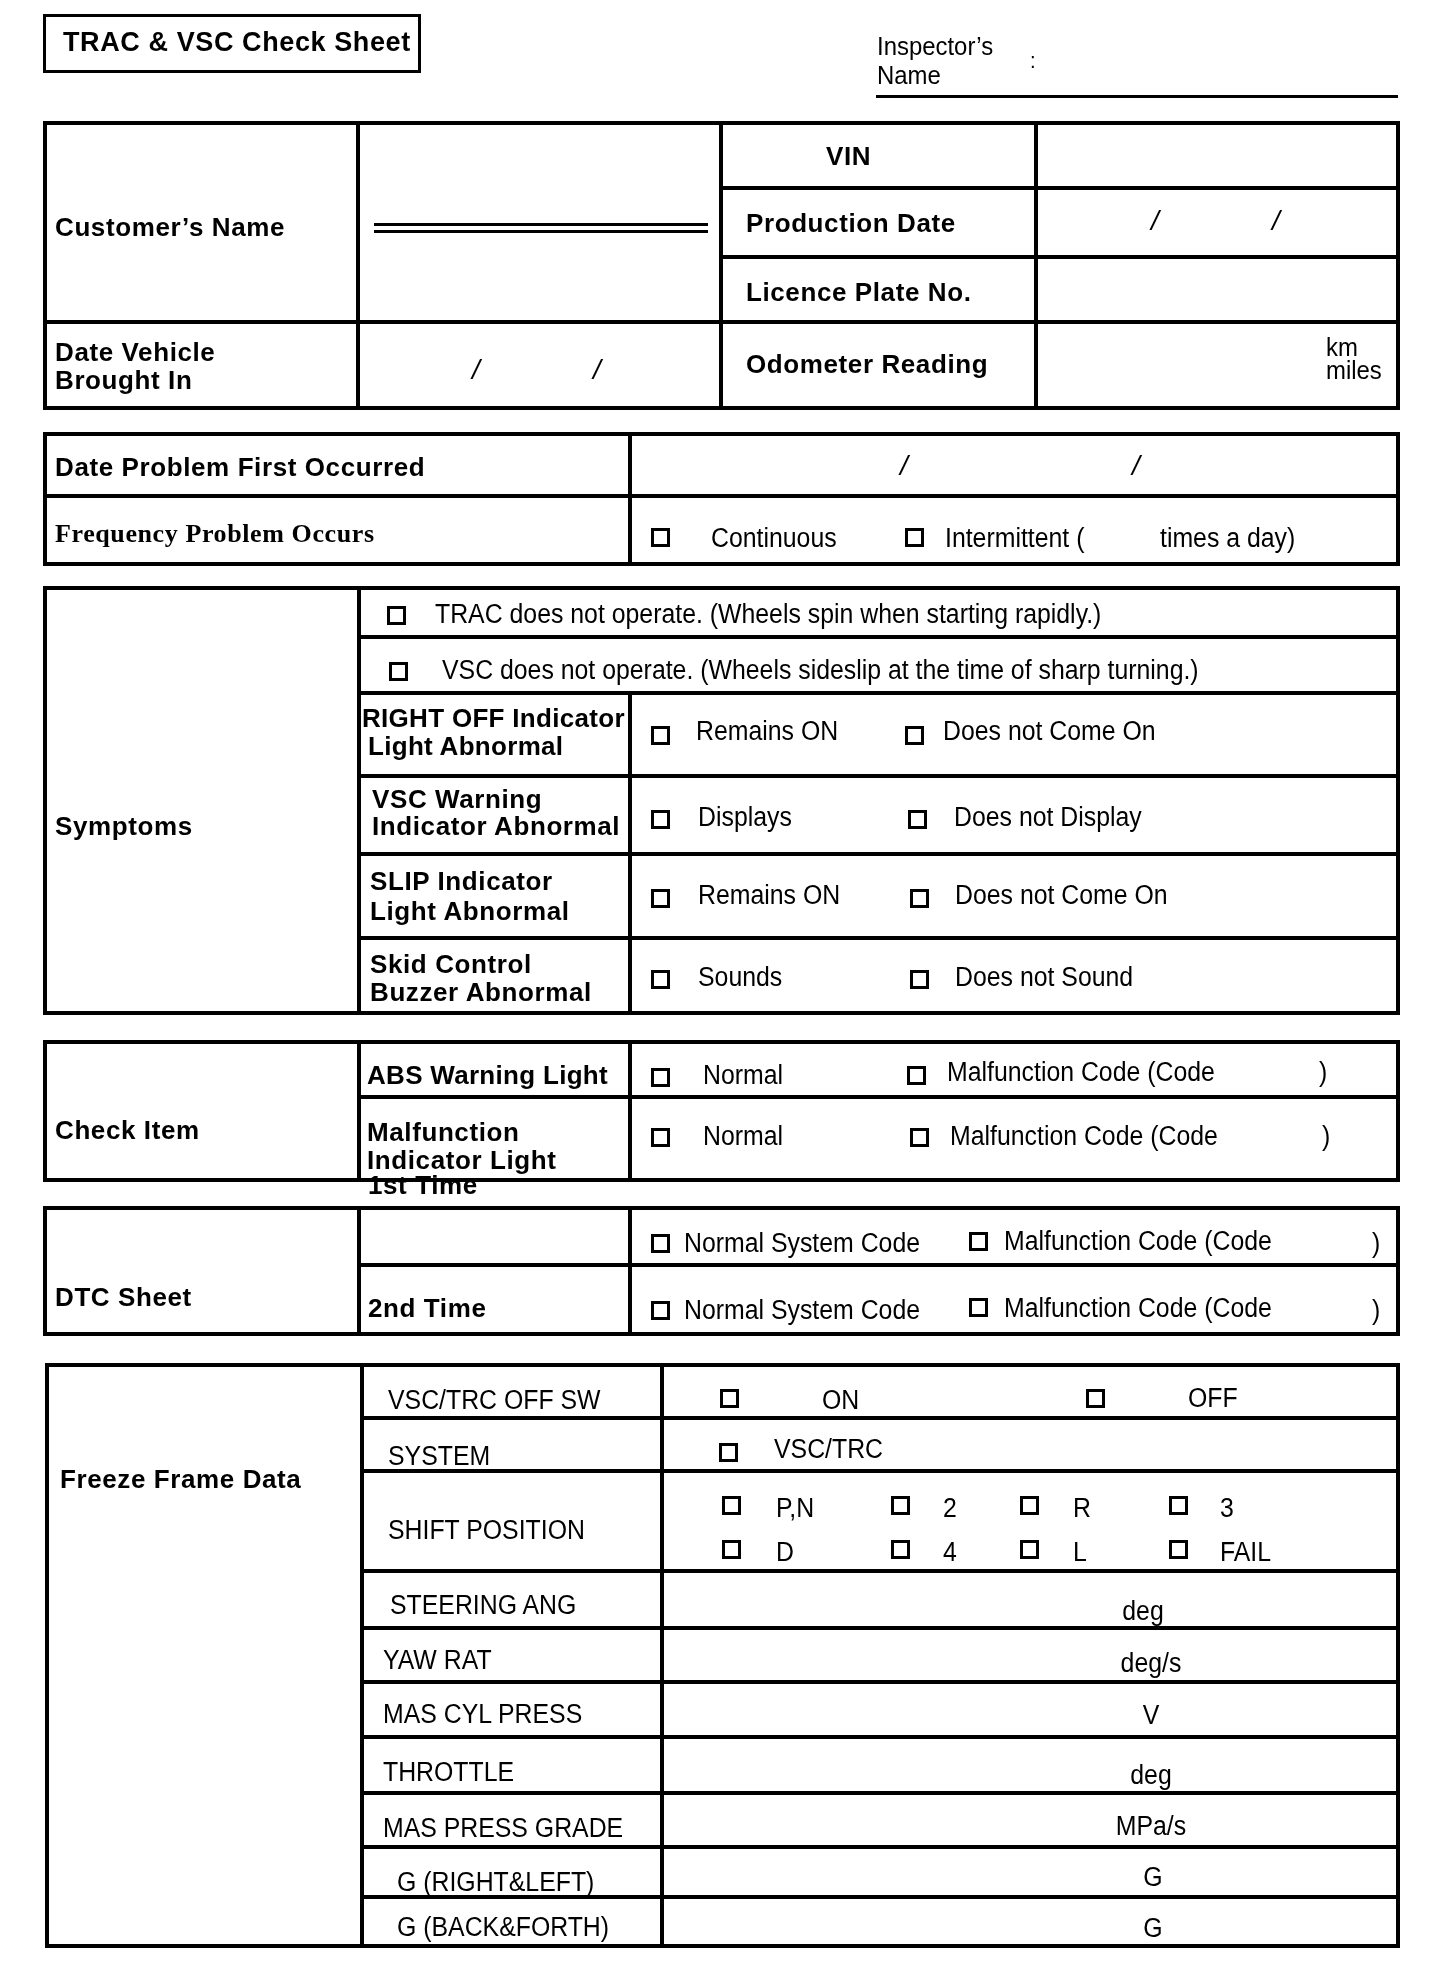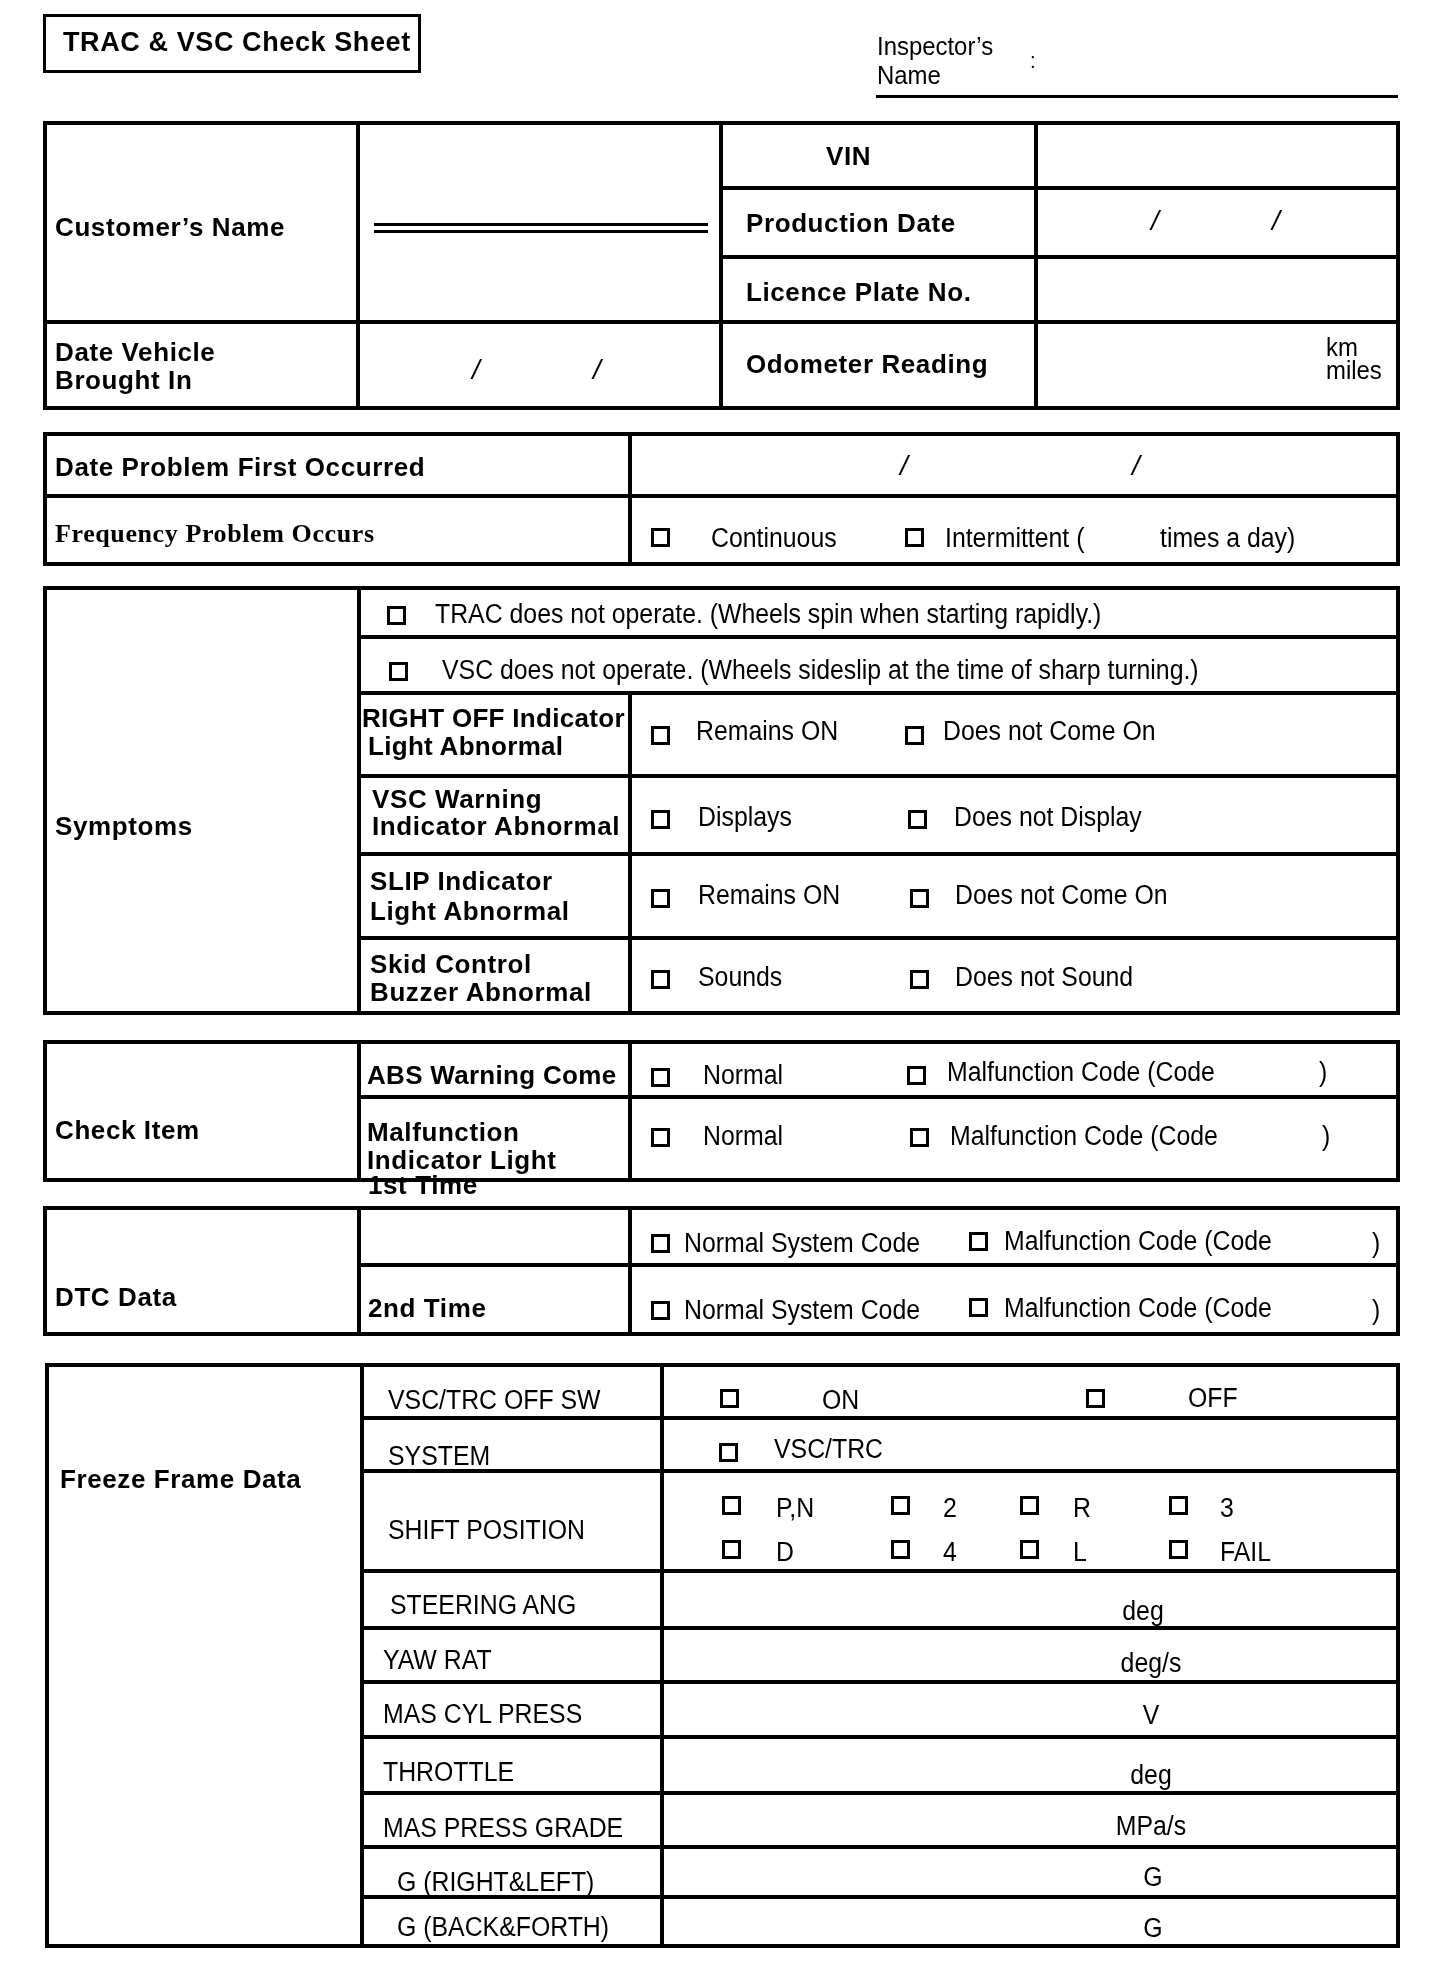--- a/index.html
+++ b/index.html
@@ -137,21 +137,21 @@
 <div class="cb" style="left:910px;top:970px;"></div>
 <div class="abs r" style="left:955px;top:962px;">Does not Sound</div>
 
 <div class="box" style="left:43px;top:1040px;width:1357px;height:142px;border-width:4px;"></div>
 <div class="vl" style="left:357px;top:1040px;height:142px;"></div>
 <div class="vl" style="left:628px;top:1040px;height:142px;"></div>
 <div class="hl" style="left:357px;top:1095px;width:1043px;"></div>
 
 <div class="abs b" style="left:55px;top:1116px;">Check Item</div>
 
-<div class="abs b" style="left:367px;top:1061px;letter-spacing:0.3px;">ABS Warning Come</div>
+<div class="abs b" style="left:367px;top:1061px;letter-spacing:0.3px;">ABS Warning Light</div>
 <div class="cb" style="left:651px;top:1068px;"></div>
 <div class="abs r" style="left:703px;top:1060px;">Normal</div>
 <div class="cb" style="left:907px;top:1066px;"></div>
 <div class="abs r" style="left:947px;top:1057px;">Malfunction Code (Code</div>
 <div class="field" style="left:1252px;top:1050px;width:64px;height:40px;"></div>
 <div class="abs r" style="left:1319px;top:1057px;">)</div>
 
 <div class="abs b" style="left:367px;top:1118px;">
   <div>Malfunction</div>
   <div>Indicator Light</div>
@@ -161,21 +161,21 @@
 <div class="cb" style="left:910px;top:1128px;"></div>
 <div class="abs r" style="left:950px;top:1121px;">Malfunction Code (Code</div>
 <div class="field" style="left:1255px;top:1110px;width:64px;height:40px;"></div>
 <div class="abs r" style="left:1322px;top:1121px;">)</div>
 
 <div class="box" style="left:43px;top:1206px;width:1357px;height:130px;border-width:4px;"></div>
 <div class="vl" style="left:357px;top:1206px;height:130px;"></div>
 <div class="vl" style="left:628px;top:1206px;height:130px;"></div>
 <div class="hl" style="left:357px;top:1263px;width:1043px;"></div>
 
-<div class="abs b" style="left:55px;top:1283px;">DTC Data</div>
+<div class="abs b" style="left:55px;top:1283px;">DTC Sheet</div>
 
 <div class="abs b" style="left:368px;top:1171px;">1st Time</div>
 <div class="cb" style="left:651px;top:1234px;"></div>
 <div class="abs r" style="left:684px;top:1228px;">Normal System Code</div>
 <div class="cb" style="left:969px;top:1232px;"></div>
 <div class="abs r" style="left:1004px;top:1226px;">Malfunction Code (Code</div>
 <div class="field" style="left:1310px;top:1218px;width:60px;height:40px;"></div>
 <div class="abs r" style="left:1372px;top:1228px;">)</div>
 
 <div class="abs b" style="left:368px;top:1294px;">2nd Time</div>

